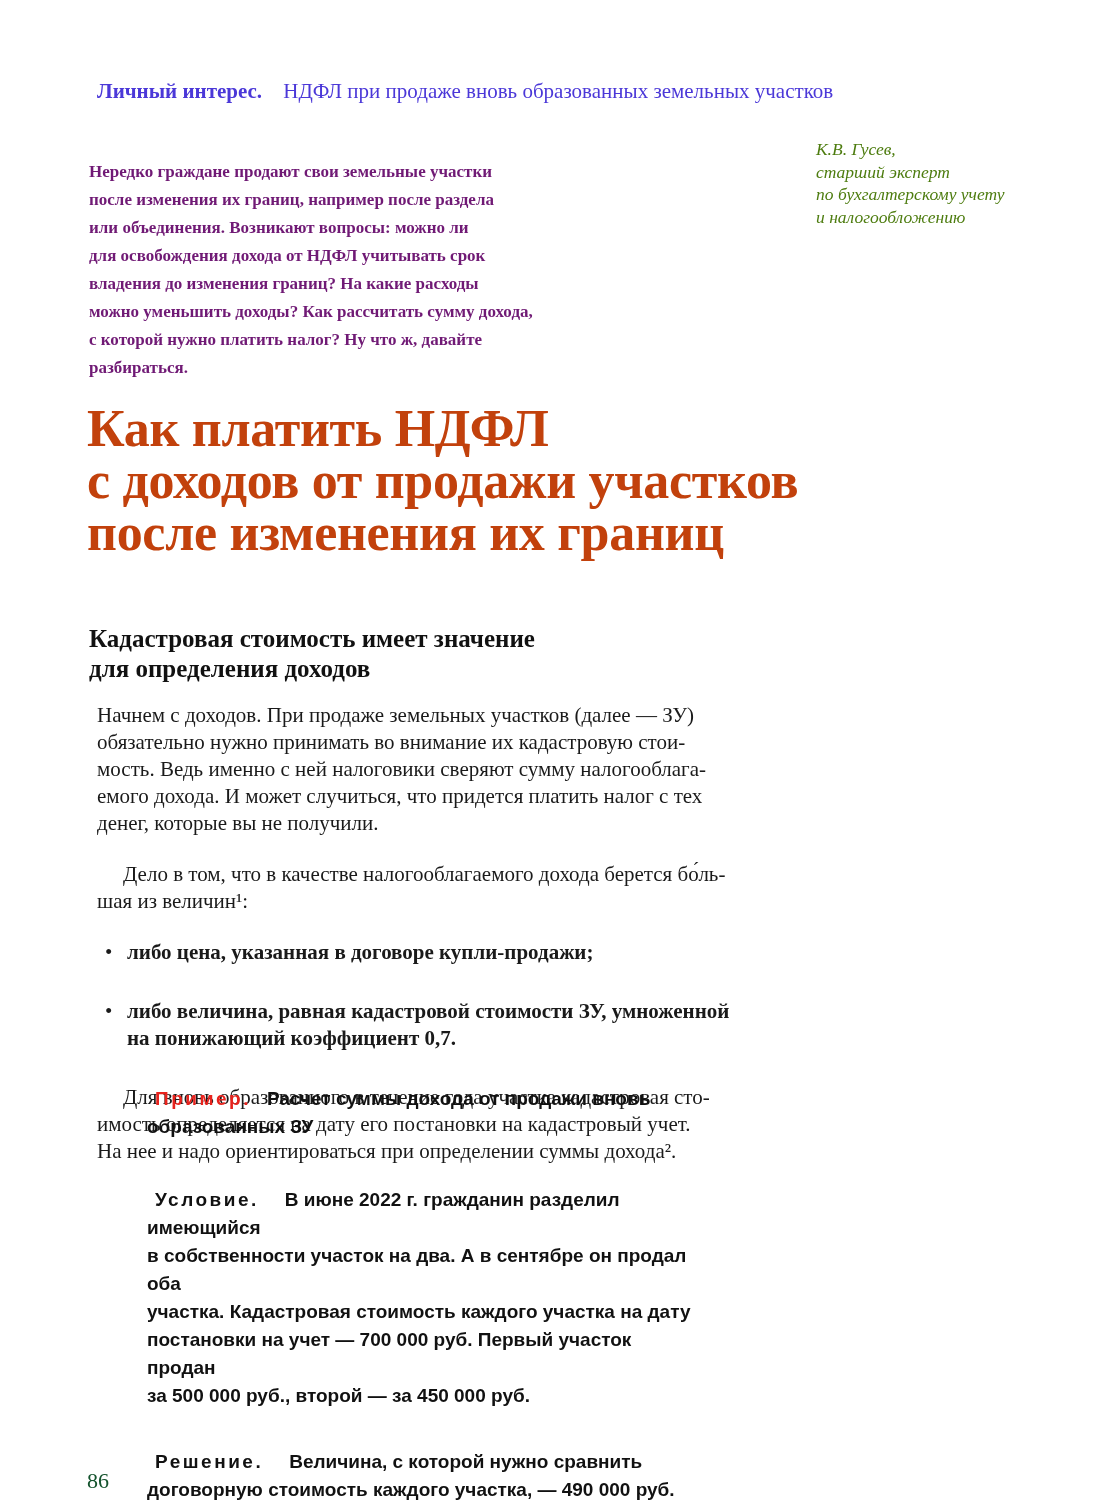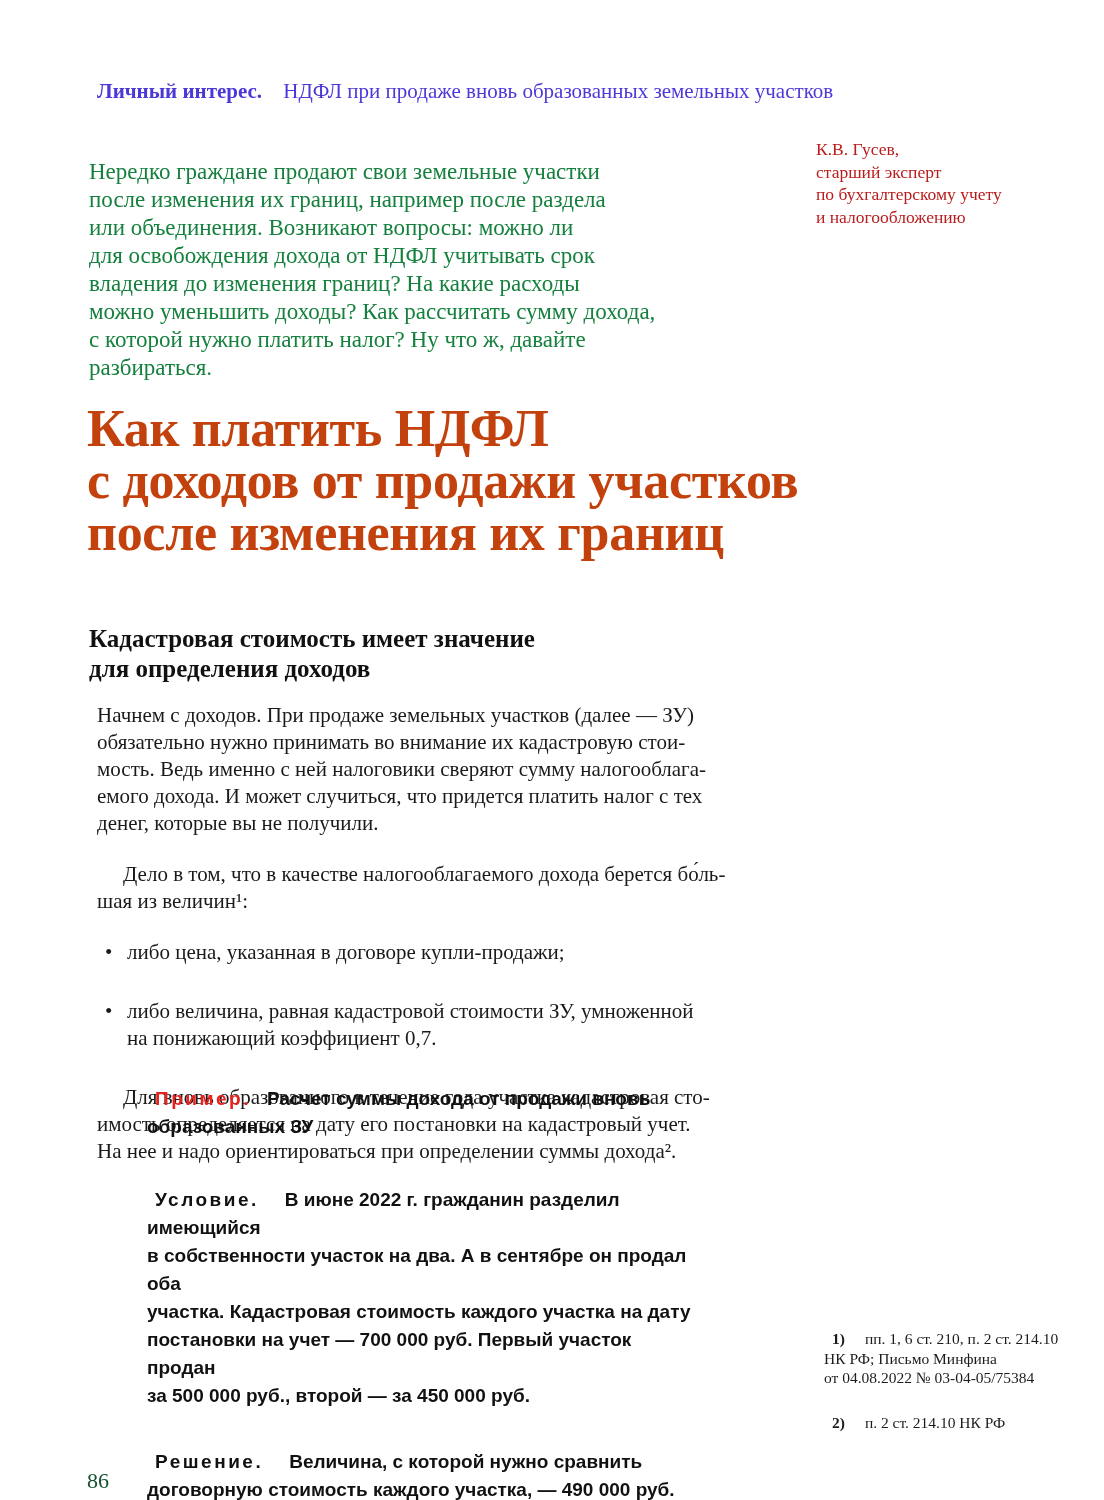--- a/index.html
+++ b/index.html
@@ -7,43 +7,43 @@
   body { width:1104px; height:1500px; font-family:"Liberation Serif", serif; color:#1a1a1a; }
   .page { position:relative; width:1104px; height:1500px; background:#fff; overflow:hidden; }
   .abs { position:absolute; }
 
   
   .header { left:65px; top:55px; font-size:21px; line-height:25px; white-space:nowrap; }
   .rubric { font-weight:bold; color:var(--accent,#4b38d8); }
   .topic  { color:var(--accent,#4b38d8); }
 
   
-  .author { left:792px; top:114px; width:290px; font-size:17.5px;
-            line-height:22.5px; white-space:pre-line; color:#b91c1c; }
+  .author { left:792px; top:114px; width:290px; font-style:italic; font-size:17.5px;
+            line-height:22.5px; white-space:pre-line; color:#4d7c0f; }
 
   
-  .lead { left:65px; top:134px; width:720px; font-weight:normal; font-size:23px;
-          line-height:28px; white-space:pre-line; color:#15803d; }
+  .lead { left:65px; top:134px; width:720px; font-weight:bold; font-size:17px;
+          line-height:28px; white-space:pre-line; color:#701a75; }
 
   
   .title { left:63px; top:379px; width:960px; font-weight:bold; font-size:52px;
            line-height:52px; white-space:pre-line; color:#c2410c; letter-spacing:-0.3px; }
 
   
   .section-heading { left:65px; top:600px; width:760px; font-weight:bold; font-size:25px;
                      line-height:30px; white-space:pre-line; color:#111; }
 
   
   .body-col { left:65px; top:670px; width:710px; font-size:21px; line-height:27px; }
   .body-col p { white-space:pre-line; }
   .p-gap { margin-top:8px; }
   .indent { text-indent:26px;margin-top:8px; }
   .bullet-row { display:flex; }
   .bullet-marker { width:22px; flex:0 0 22px; }
-  .bullet-text { white-space:pre-line; flex:1; }
+  .bullet-text { white-space:pre-line; flex:1;font-weight:bold; }
 
   
   .example { left:115px; top:1053px; width:590px; font-family:"Liberation Sans", sans-serif;
              font-size:19px; line-height:28px; color:#111; }
   .ex-title { margin-bottom:29px; font-weight:bold; }
   .ex-label { color:var(--example-red,#e8231d); letter-spacing:2.5px; margin-right:0; }
   .ex-title-text { white-space:pre-line; }
   .ex-para { }
   .ex-cond { margin-bottom:22px; }
   .ex-sublabel { font-weight:bold; letter-spacing:2.5px; margin-right:10px; }
@@ -123,26 +123,16 @@
 постановки на учет — 700 000 руб. Первый участок продан
 за 500 000 руб., второй — за 450 000 руб.</span>
     </div>
     <div class="ex-para">
       <span class="ex-sublabel">Решение.</span><span class="ex-text">Величина, с которой нужно сравнить
 договорную стоимость каждого участка, — 490 000 руб.
 (700 000 руб. х 0,7).</span>
     </div>
   </div>
 
-  <div class="abs footnotes">
-    <div class="footnote">
-      <span class="fn-num">1)</span><span class="fn-text">пп. 1, 6 ст. 210, п. 2 ст. 214.10
-НК РФ; Письмо Минфина
-от 04.08.2022 № 03-04-05/75384</span>
-    </div>
-    <div class="footnote">
-      <span class="fn-num">2)</span><span class="fn-text">п. 2 ст. 214.10 НК РФ</span>
-    </div>
-  </div>
 
   <div class="abs page-number">86</div>
 
 </div>
 
 </body></html>

